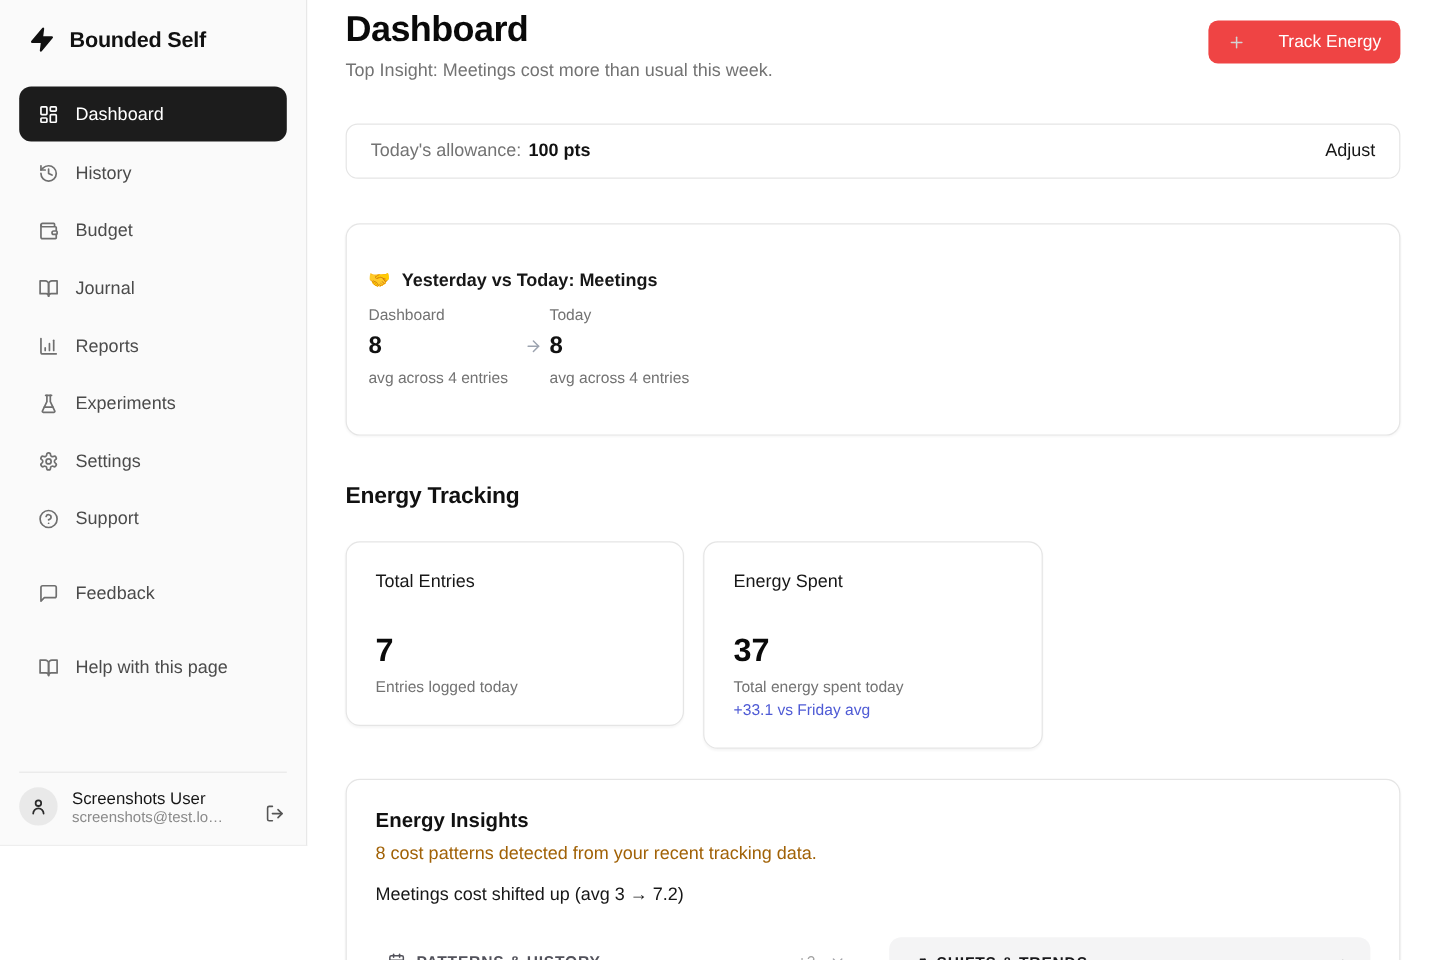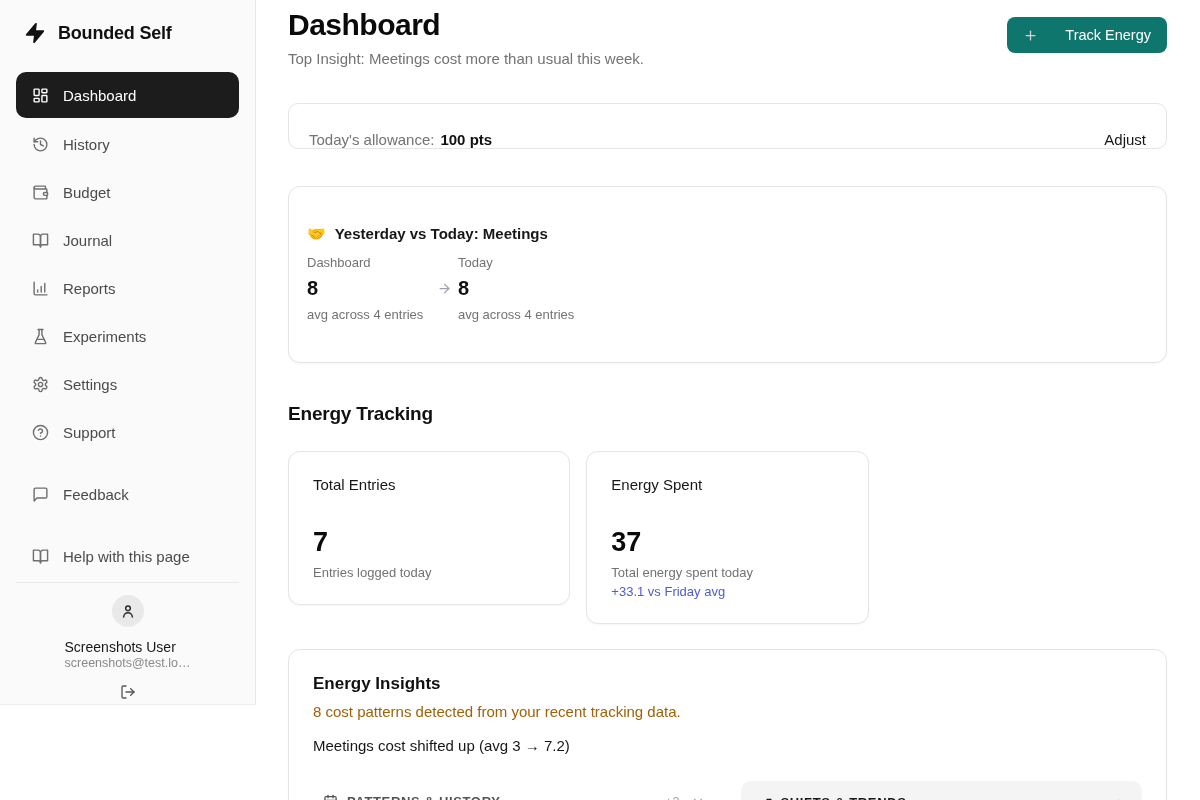--- a/index.html
+++ b/index.html
@@ -35,55 +35,55 @@
   .nav-item .icon { display: flex; color: #6f6f6f; }
   .nav-item .icon svg { width: 17px; height: 17px; }
   .nav-item.active { background: #1c1c1c; color: #ffffff; height: 46px; }
   .nav-item.active .icon { color: #ffffff; }
   .nav-item.gap-top { margin-top: 14px; }
 
   .user-section {
     margin-top: auto;
     border-top: 1px solid #e8e8e8;
     padding-top: 12px;
-    display: flex; align-items: center; gap: 12px; flex-direction: column;
+    display: flex; align-items: flex-end; gap: 12px;
   }
   .avatar {
     width: 32px; height: 32px; border-radius: 50%;
     background: #e9e9e9; color: #2b2b2b;
     display: flex; align-items: center; justify-content: center; flex-shrink: 0;
   }
   .avatar svg { width: 16px; height: 16px; }
   .user-meta { flex: 1; min-width: 0; }
   .user-name { font-size: 14px; color: #171717; white-space: nowrap; }
   .user-email { font-size: 12.5px; color: #8a8a8a; white-space: nowrap; overflow: hidden; margin-top: 1px; }
   .logout { background: none; border: none; color: #555555; cursor: pointer; display: flex; padding: 2px; }
   .logout svg { width: 16px; height: 16px; }
 
   
   .main { flex: 1; padding: 8px 33px 0 32px; }
   .page-header { display: flex; justify-content: space-between; align-items: flex-start; }
   .page-title { font-size: 30px; font-weight: 700; color: #0a0a0a; letter-spacing: -0.5px; line-height: 1.15; }
   .page-subtitle { font-size: 15px; color: #737373; margin-top: 7px; }
   .cta {
     margin-top: 9px;
-    background: #0f766e; color: #ffffff;
+    background: #ef4444; color: #ffffff;
     border: none; border-radius: 8px;
     height: 36px; padding: 0 16px;
     font-size: 14.5px; font-family: inherit;
     display: flex; align-items: center; gap: 27px; cursor: pointer;
   }
   .cta .icon { display: flex; color: #d4d4d4; }
   .cta .icon svg { width: 15px; height: 15px; }
 
   .allowance {
     margin-top: 36px;
     border: 1px solid #e5e5e5; border-radius: 10px;
     height: 46px; padding: 0 20px;
-    display: flex; align-items: flex-end; justify-content: space-between;
+    display: flex; align-items: center; justify-content: space-between;
   }
   .allowance-left { display: flex; gap: 6px; font-size: 15px; align-items: baseline; }
   .muted { color: #737373; }
   .strong { color: #111111; font-weight: 700; }
   .adjust { background: none; border: none; font-family: inherit; font-size: 15px; color: #171717; cursor: pointer; font-weight: 500; }
 
   .card {
     border: 1px solid #e5e5e5; border-radius: 12px; background: #fff;
     box-shadow: 0 1px 2px rgba(0,0,0,0.04);
   }

